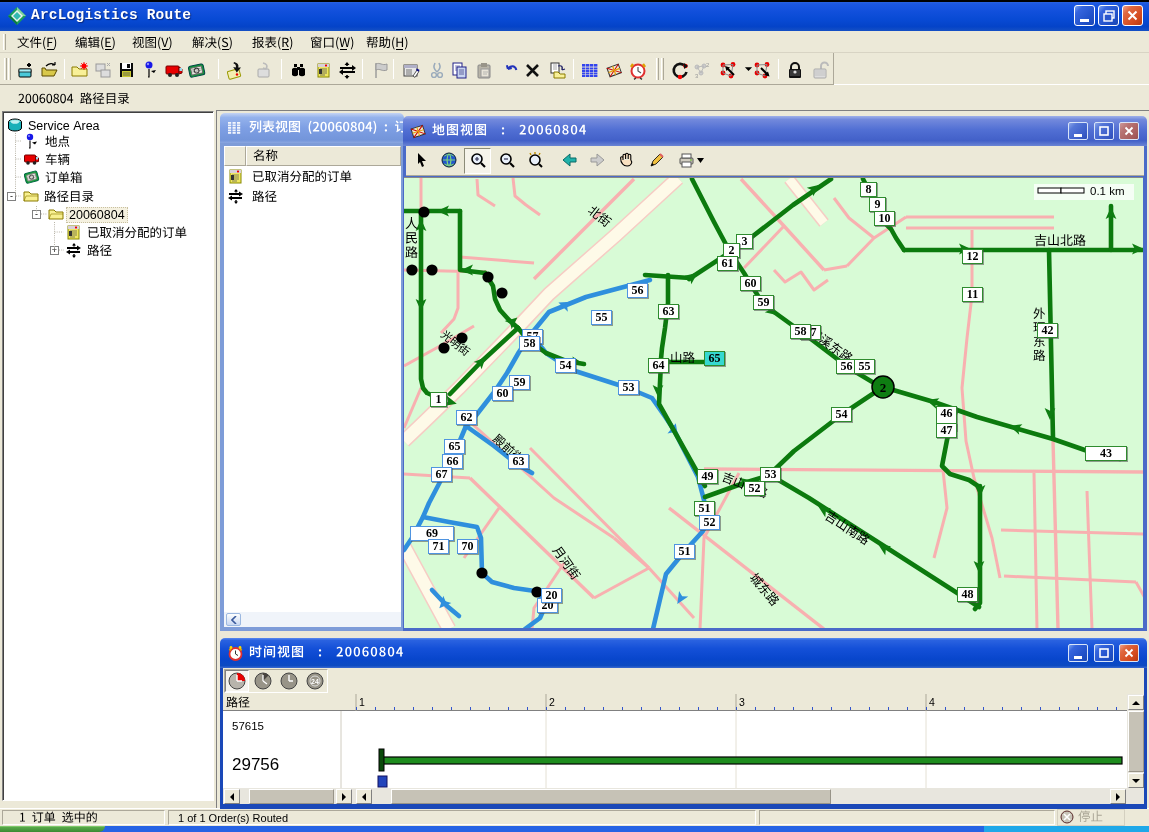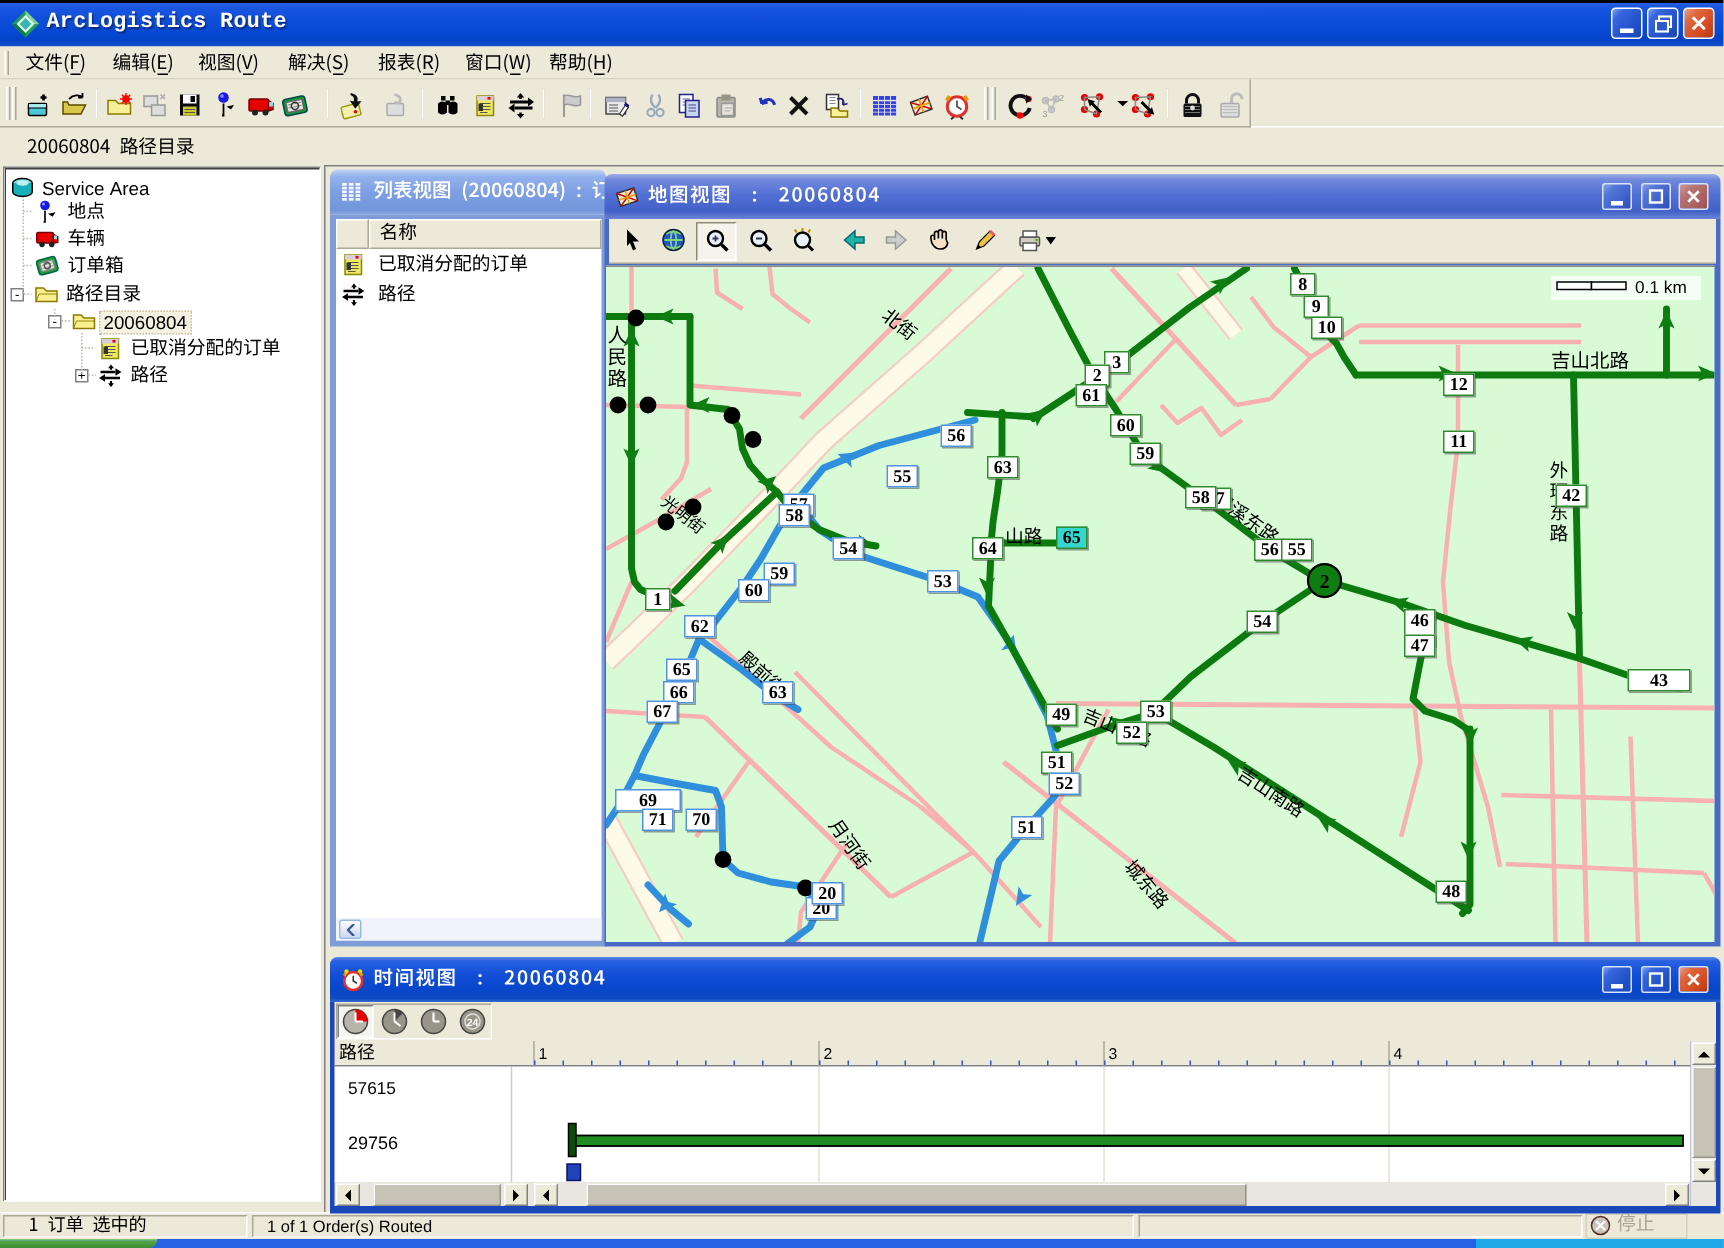--- a/index.html
+++ b/index.html
@@ -1056,21 +1056,21 @@
 <svg class="abs" style="left:223px;top:711px;z-index:10" width="904" height="77" viewBox="0 0 904 77">
     <line x1="118" y1="0" x2="118" y2="77" stroke="#d0ccc0"></line>
     <line x1="323" y1="0" x2="323" y2="77" stroke="#e4e0d4"></line>
     <line x1="513" y1="0" x2="513" y2="77" stroke="#e4e0d4"></line>
     <line x1="703" y1="0" x2="703" y2="77" stroke="#e4e0d4"></line>
     <rect x="158" y="46" width="741" height="7" fill="#1e8c1e" stroke="#000" stroke-width="1.2"></rect>
     <rect x="156" y="38" width="5" height="22" fill="#0a4a0a" stroke="#000"></rect>
     <rect x="155" y="65" width="9" height="11" fill="#2244bb" stroke="#101060"></rect>
   </svg>
 <div class="abs" style="left:232px;top:720px;font-size:11.5px;color:#000;z-index:10">57615</div>
-<div class="abs" style="left:232px;top:755px;font-size:12px;color:#000;z-index:10">29756</div>
+<div class="abs" style="left:232px;top:755px;font-size:17px;color:#000;z-index:10">29756</div>
 <div class="abs" style="left:223px;top:788px;width:904px;height:16px;background:#e8e6de;z-index:9"></div>
 <div class="abs" style="left:224px;top:789px;width:16px;height:15px;background:#ece9d8;border:1px solid #808080;border-top-color:#fff;border-left-color:#fff;display:flex;align-items:center;justify-content:center;z-index:10">
     <svg width="6" height="8" viewBox="0 0 6 8">
       <path d="M5 0 L1 4 L5 8 Z" fill="#000"></path>
     </svg>
   </div>
 <div class="abs" style="left:336px;top:789px;width:16px;height:15px;background:#ece9d8;border:1px solid #808080;border-top-color:#fff;border-left-color:#fff;display:flex;align-items:center;justify-content:center;z-index:10">
     <svg width="6" height="8" viewBox="0 0 6 8">
       <path d="M1 0 L5 4 L1 8 Z" fill="#000"></path>
     </svg>

